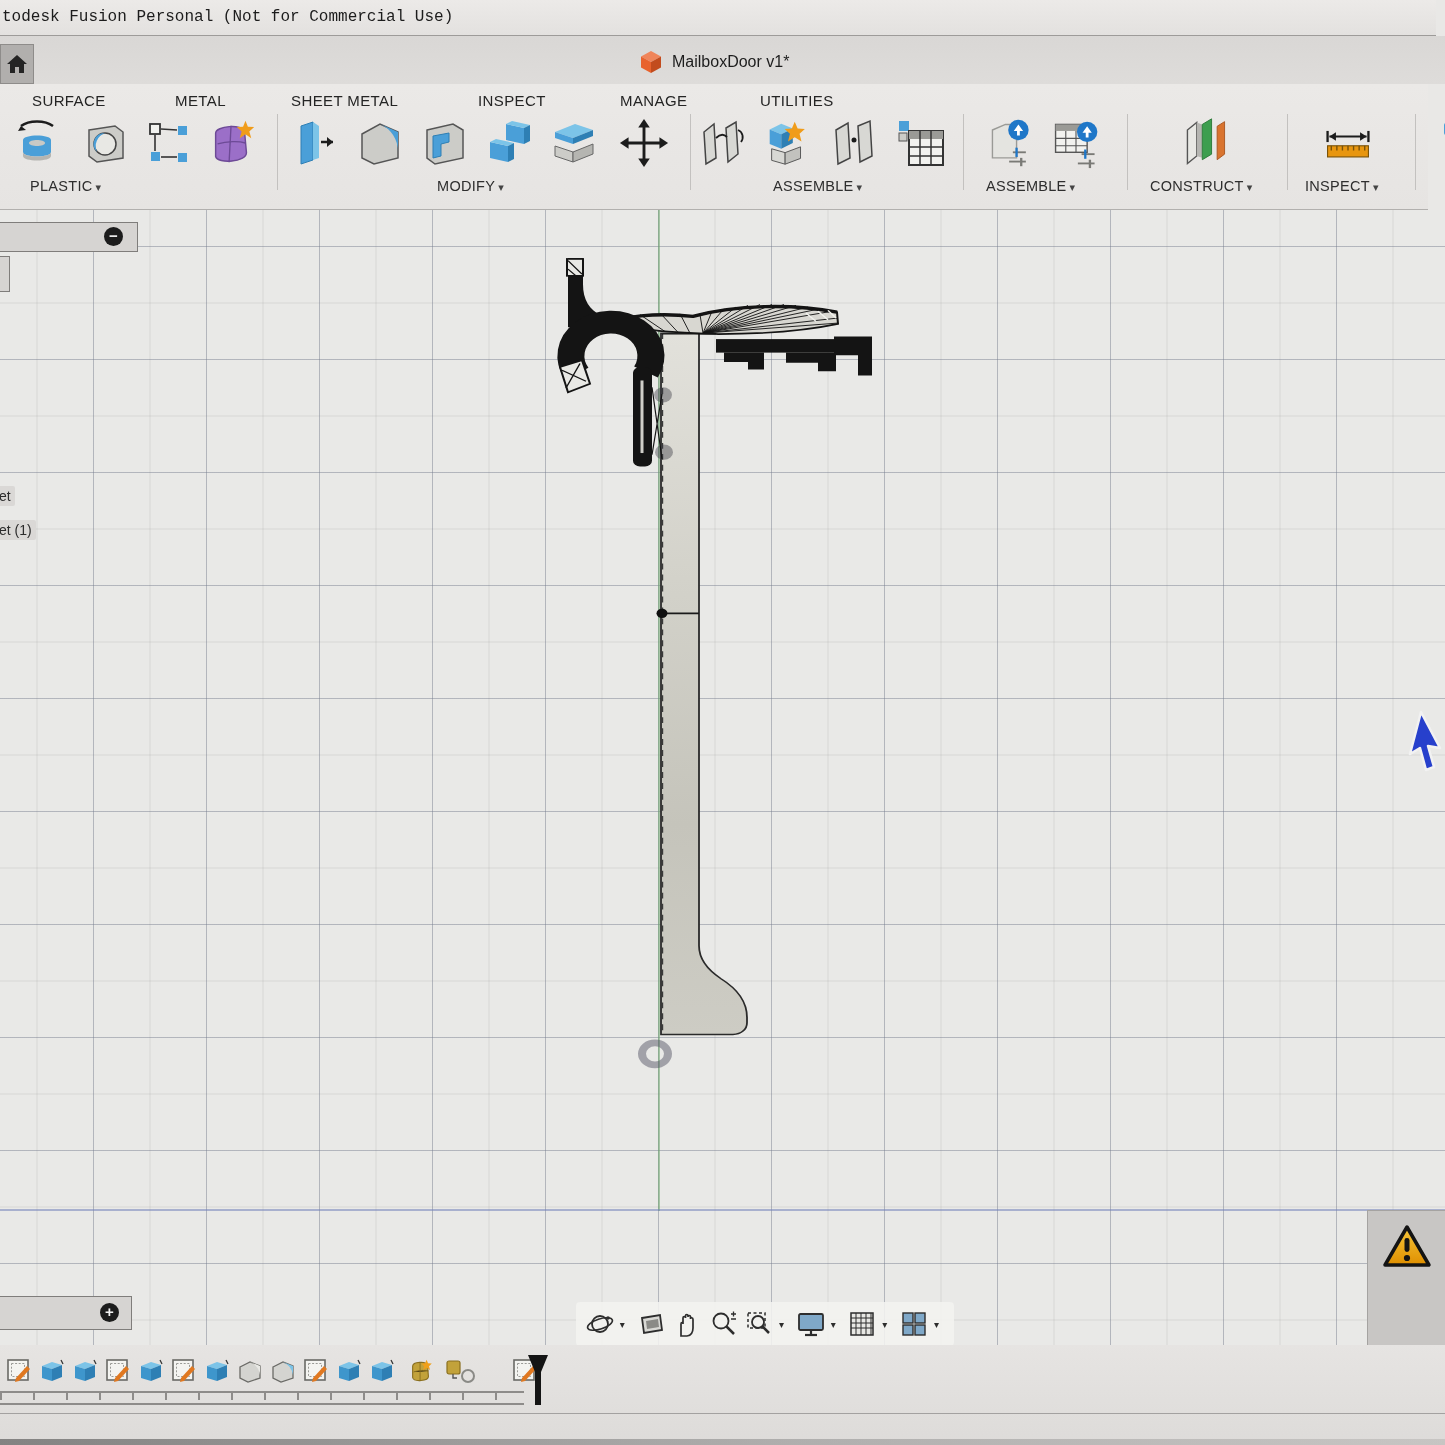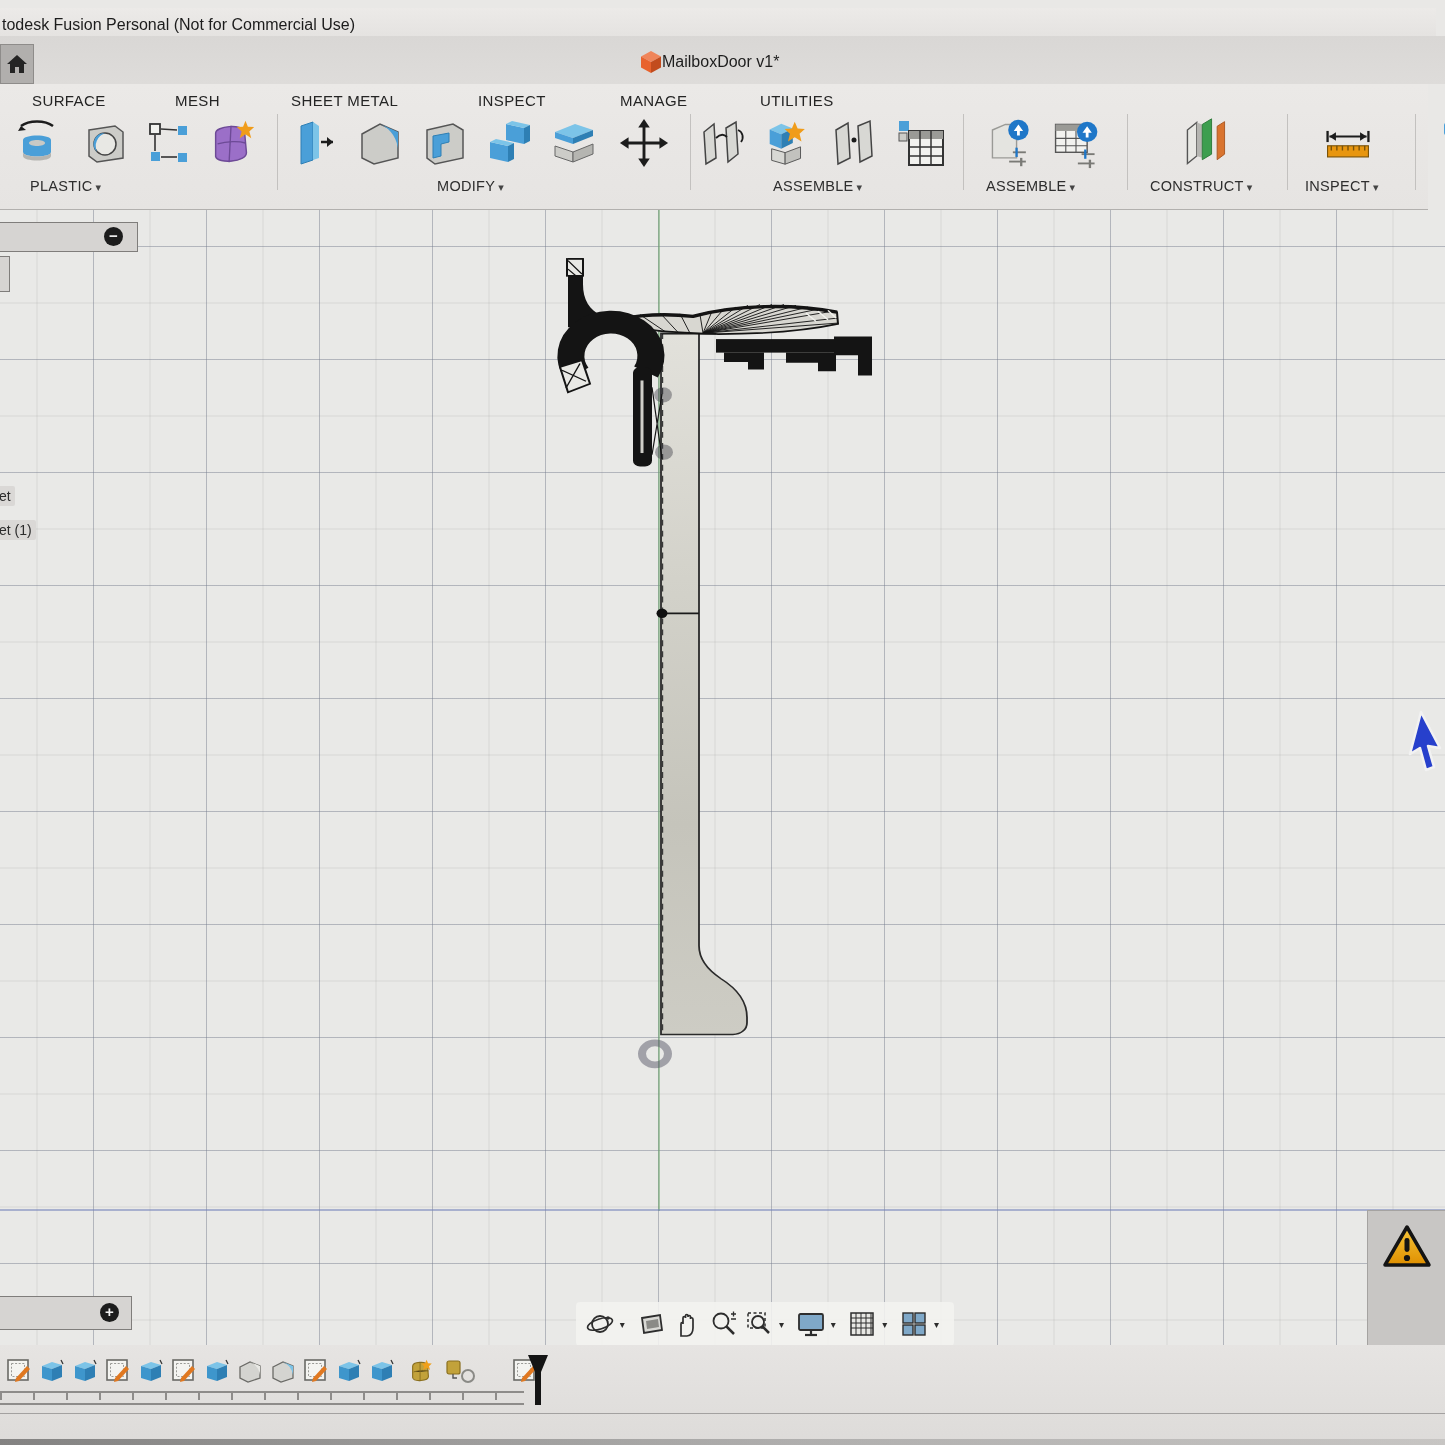--- a/index.html
+++ b/index.html
@@ -1,30 +1,30 @@
 <!DOCTYPE html>
 <html><head>
 <meta charset="utf-8">
 <style>
   * { margin:0; padding:0; box-sizing:border-box; }
   html,body { width:1445px; height:1445px; overflow:hidden;
     font-family:"Liberation Sans", sans-serif; background:#e9e8e6; }
   .abs { position:absolute; }
 
   
-  #titlebar { position:absolute; left:0; top:8px; width:1436px; height:36px;
-    background:linear-gradient(#eceae8,#e3e1df); border-bottom:1px solid #9d9b99; }
+  #titlebar { position:absolute; left:0; top:0; width:1436px; height:36px;
+    background:linear-gradient(#eceae8,#e3e1df); border-bottom:1px solid #9d9b99;font-family:Liberation Mono, monospace; }
   #titlebar .title { position:absolute; left:2px; top:8px; font-size:16px; color:#1c1c1c; }
 
   
   #tabstrip { position:absolute; left:0; top:36px; width:1445px; height:48px;
     background:linear-gradient(#d9d7d5,#dedcda); }
   #home-btn { position:absolute; left:0; top:8px; width:34px; height:40px;
     background:#b1afad; border:1px solid #8e8c8a; display:flex; align-items:center; justify-content:center; }
-  #doc-tab { position:absolute; left:640px; top:6px; height:40px; display:flex; align-items:center; gap:0; }
+  #doc-tab { position:absolute; left:640px; top:6px; height:40px; display:flex; align-items:center; gap:10px; }
   #doc-tab .doc-name { font-size:16px; color:#1d1d1d; }
 
   
   #ribbon { position:absolute; left:0; top:84px; width:1428px; height:126px;
     background:linear-gradient(#ebe9e7,#e6e4e2); border-bottom:1px solid #b2b0ae; }
   .menu-label { position:absolute; top:8px; font-size:15px; color:#242424; letter-spacing:.4px; cursor:default; }
   .tool { position:absolute; top:32px; width:52px; height:54px; display:flex; align-items:center; justify-content:center; }
   .group-label { position:absolute; top:94px; font-size:14.5px; color:#2e2e2e; letter-spacing:.3px; white-space:nowrap; }
   .group-label .caret { font-size:11px; color:#444; margin-left:3px; }
   .vdivider { position:absolute; top:30px; width:1px; height:76px; background:#c3c1bf; }
@@ -92,21 +92,21 @@
       <path d="M11 1 L21 6.5 L11 12 L1 6.5 Z" fill="#f0855a"></path>
       <path d="M1 6.5 L11 12 L11 23 L1 17.5 Z" fill="#e8622d"></path>
       <path d="M21 6.5 L11 12 L11 23 L21 17.5 Z" fill="#c24c1e"></path>
     </svg>
     <span class="doc-name">MailboxDoor v1*</span>
   </div>
 </div>
 
 <div id="ribbon">
   <span class="menu-label" style="left:32px">SURFACE</span>
-  <span class="menu-label" style="left:175px">MESH</span>
+  <span class="menu-label" style="left:175px">METAL</span>
   <span class="menu-label" style="left:291px">SHEET METAL</span>
   <span class="menu-label" style="left:478px">INSPECT</span>
   <span class="menu-label" style="left:620px">MANAGE</span>
   <span class="menu-label" style="left:760px">UTILITIES</span>
 
   <div class="tool" style="left:14px">
     <svg width="50" height="50" viewBox="0 0 50 50">
       <path d="M6 8 C14 2 30 2 38 8" fill="none" stroke="#1c1c1c" stroke-width="2.5"></path>
       <path d="M6 8 L3 13 L11 12 Z" fill="#1c1c1c"></path>
       <path d="M8 22 C8 16 36 16 36 22 L36 34 C36 40 8 40 8 34 Z" fill="#4a9fd8"></path>

